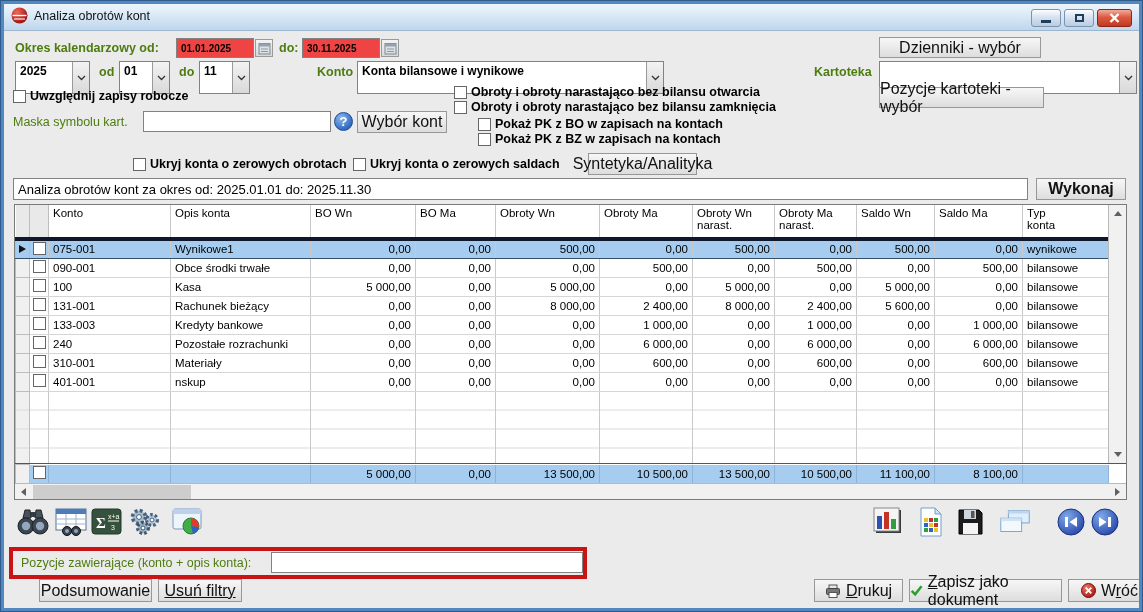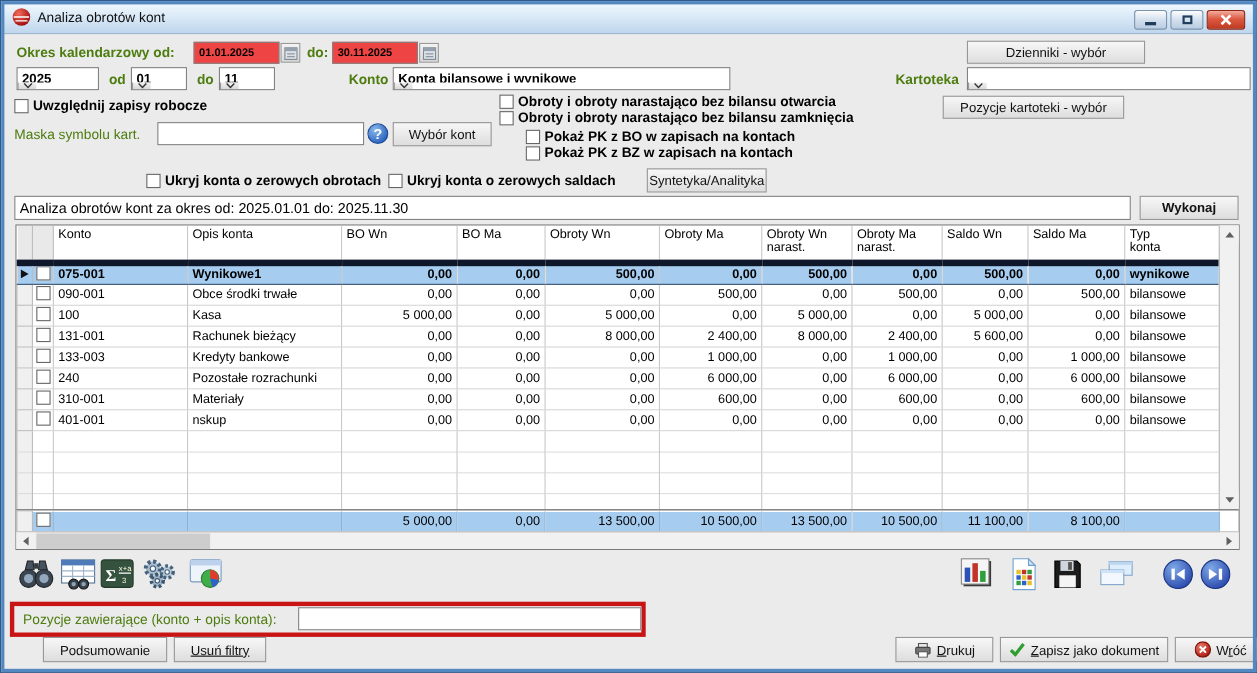--- a/index.html
+++ b/index.html
@@ -15,25 +15,25 @@
   .logo{margin-left:10px;width:17px;height:17px;}
   .winbtns{position:absolute;right:10px;top:8px;display:flex;gap:3px;}
   .winbtn{width:30px;height:18px;border:1px solid #7b93ad;border-radius:3px;
     background:linear-gradient(#fcfdfe,#d3e0ee 50%,#bacde2);display:flex;align-items:center;justify-content:center;}
   .winbtn.close{width:35px;background:linear-gradient(#f3ac9c,#dd5a42 45%,#c03a22);border-color:#8e2413;}
   .g-min{width:10px;height:3px;background:#1f3d5c;margin-top:6px;}
   .g-max{width:9px;height:8px;border:2px solid #1f3d5c;}
   
   .lbl{position:absolute;font-size:12.5px;color:#4d7c0f;white-space:nowrap;}
   .b{font-weight:bold;}
-  .btn{position:absolute;font-size:12px;color:#111;background:linear-gradient(#f7f7f7,#dddddd);
+  .btn{position:absolute;font-size:16px;color:#111;background:linear-gradient(#f7f7f7,#dddddd);
     border:1px solid #979797;display:flex;align-items:center;justify-content:center;gap:5px;}
   .field{position:absolute;background:#ef4444;border:1px solid #828282;font-size:10px;padding:1px 4px;display:flex;align-items:center;}
   input.tbox{position:absolute;background:#fff;border:1px solid #828282;font-size:12.5px;padding:1px 4px;font-family:"Liberation Sans",sans-serif;}
-  .combo{position:absolute;border:1px solid #828282;background:#fff;display:flex;height:21px;flex-direction:column;}
+  .combo{position:absolute;border:1px solid #828282;background:#fff;display:flex;height:33px;}
   .combo .val{flex:1;font-size:12px;font-weight:bold;padding:2px 4px;white-space:nowrap;overflow:hidden;}
   .combo .ddbtn{width:17px;border-left:1px solid #999;background:linear-gradient(#f2f2f2,#d9d9d9);display:flex;align-items:center;justify-content:center;}
   .cbrow{position:absolute;display:flex;align-items:center;gap:4px;}
   .cb{width:13px;height:13px;background:#fff;border:1px solid #666;flex:0 0 auto;display:inline-block;}
   .cbl{font-size:12.5px;font-weight:bold;white-space:nowrap;}
   .calbtn{position:absolute;width:18px;height:18px;border:1px solid #9a9a9a;background:linear-gradient(#f3f3f3,#d8d8d8);display:flex;align-items:center;justify-content:center;}
   .helpbtn{position:absolute;width:19px;height:19px;border-radius:50%;color:#fff;font-size:13px;font-weight:bold;
     background:radial-gradient(circle at 35% 30%,#8cb9ec,#2c66c0 75%);border:1px solid #1d4a94;display:flex;align-items:center;justify-content:center;}
   
   .grid-outer{position:absolute;left:13px;top:203px;width:1113px;height:296px;border:1px solid #7a7a7a;background:#fff;}
@@ -42,21 +42,21 @@
   th,td{overflow:hidden;white-space:nowrap;}
   th.hdr{font-weight:normal;text-align:left;vertical-align:top;padding:2px 4px;background:#fff;
     border-right:1px solid #c9c9c9;border-bottom:1px solid #a3a3a3;white-space:pre-line;height:34px;font-size:11.5px;}
   th.ind,th.cbc{background:#e9e9e9;border-right:1px solid #bdbdbd;border-bottom:1px solid #a3a3a3;}
   tr.datarow{height:19px;}
   td{border-right:1px solid #c9c9c9;border-bottom:1px solid #d6d6d6;padding:0 4px;}
   td.num{text-align:right;}
   td.txt{text-align:left;}
   td.ind{background:#f0f0f0;border:1px solid #bdbdbd;padding:0;text-align:center;}
   td.cbc{padding:0;text-align:center;vertical-align:middle;}
-  tr.datarow td.sel{background:#a6cdf0;border-top:6px solid #0f172a;border-bottom:1px solid #31516e;font-weight:bold;}
+  tr.datarow td.sel{background:#a6cdf0;border-top:4px solid #0f172a;border-bottom:1px solid #31516e;}
   .tri{display:inline-block;width:0;height:0;border-top:4px solid transparent;border-bottom:4px solid transparent;border-left:7px solid #111;}
   tr.filler td{height:72px;border-bottom:none;
     background-image:repeating-linear-gradient(180deg,transparent 0,transparent 18px,#d9d9d9 18px,#d9d9d9 19px);}
   tr.filler td.ind{background-color:#f0f0f0;}
   .summary-wrap{position:absolute;left:0;top:258px;width:1111px;border-top:1px solid #555;}
   #summary-table tr{height:19px;background:#a6cdf0;}
   #summary-table td{border-right:1px solid #8fb3d4;border-bottom:1px solid #9a9a9a;}
   #summary-table td.ind{background:#f0f0f0;border-color:#bdbdbd;}
   
   .vscroll{position:absolute;top:0;right:0;width:18px;height:258px;background:#f1f1f1;border-left:1px solid #b9b9b9;}
@@ -177,21 +177,21 @@
       <span class="cbl">Uwzględnij zapisy robocze</span>
   </div>
   <div class="cbrow" style="left:453px;top:84px;">
     <span class="cb"></span>
       <span class="cbl">Obroty i obroty narastająco bez bilansu otwarcia</span>
   </div>
   <div class="cbrow" style="left:453px;top:99px;">
     <span class="cb"></span>
       <span class="cbl">Obroty i obroty narastająco bez bilansu zamknięcia</span>
   </div>
-  <div class="btn" style="left:856px;top:86px;width:165px;height:21px;">Pozycje kartoteki - wybór</div>
+  <div class="btn" style="left:878px;top:86px;width:165px;height:21px;">Pozycje kartoteki - wybór</div>
 
   <div class="lbl" style="left:12px;top:114px;">Maska symbolu kart.</div>
   <input class="tbox" style="left: 142px; top: 110px; width: 188px; height: 21px;" value="">
   <div class="helpbtn" style="left:333px;top:111px;">?</div>
   <div class="btn" style="left:356px;top:110px;width:90px;height:22px;">Wybór kont</div>
   <div class="cbrow" style="left:477px;top:116px;">
     <span class="cb"></span>
       <span class="cbl">Pokaż PK z BO w zapisach na kontach</span>
   </div>
   <div class="cbrow" style="left:132px;top:156px;">

